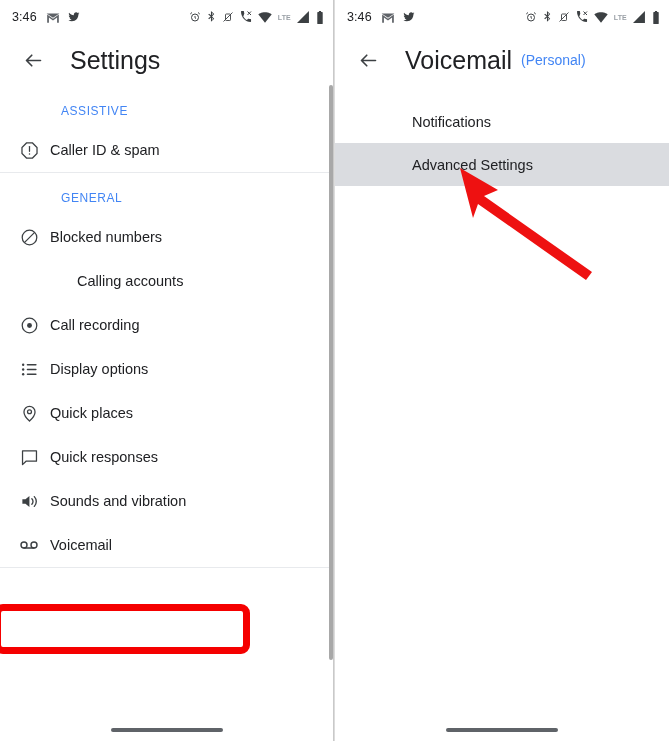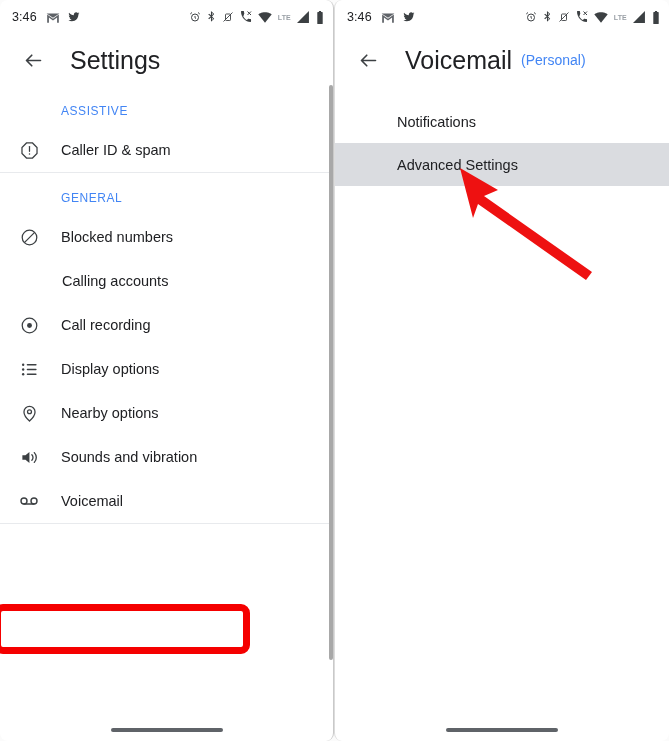--- a/index.html
+++ b/index.html
@@ -15,21 +15,20 @@
     display: flex;
     background: #fbfbfb;
   }
 
   
   .panel {
     position: relative;
     height: 741px;
     background: #ffffff;
     overflow: hidden;
-    border-radius: 8px;
   }
   .panel-left  { width: 334px; border-right: 1px solid #c9c9c9; }
   .panel-right { width: 335px; border-left: 1px solid #dcdcdc; }
 
   
   .statusbar {
     height: 34px;
     display: flex;
     align-items: center;
     padding: 0 9px 0 12px;
@@ -99,25 +98,25 @@
   }
   .row-icon {
     width: 26px; height: 26px;
     display: flex; align-items: center; justify-content: center;
     flex: 0 0 auto;
     color: #3c4043;
   }
   .row-label {
     font-size: 14.5px;
     color: #202124;
-    margin-left: 19px;
+    margin-left: 8px;
     white-space: nowrap;
   }
   .row.selected { background: #dadce0; }
-  .row.plain { padding-left: 17px; }
+  .row.plain { padding-left: 32px; }
   .row.plain .row-label { margin-left: 45px; }
 
   
   .panel-right .row { height: 43px; }
 
   
   .scrollbar-track {
     position: absolute;
     right: 0px;
     top: 34px;
@@ -280,23 +279,31 @@
       <span class="row-label">Display options</span>
     </div>
 
     <div class="row">
       <span class="row-icon">
         <svg width="19" height="19" viewBox="0 0 24 24" fill="none" stroke="#3c4043" stroke-width="1.6">
             <path d="M12 21.5s7-6.4 7-11.5a7 7 0 10-14 0c0 5.1 7 11.5 7 11.5z"></path>
             <circle cx="12" cy="9.8" r="2.5"></circle>
           </svg>
       </span>
-      <span class="row-label">Nearby options</span>
-    </div>
-
+      <span class="row-label">Quick places</span>
+    </div>
+
+    <div class="row">
+      <span class="row-icon">
+        <svg width="19" height="19" viewBox="0 0 24 24" fill="none" stroke="#3c4043" stroke-width="1.6" stroke-linejoin="round">
+            <path d="M3.2 3.5h17.6v13.2H7.6L3.2 21V3.5z"></path>
+          </svg>
+      </span>
+      <span class="row-label">Quick responses</span>
+    </div>
 
     <div class="row">
       <span class="row-icon">
         <svg width="19" height="19" viewBox="0 0 24 24" fill="#3c4043">
             <path d="M3 9.2v5.6h3.9l5 4.3V4.9l-5 4.3H3z"></path>
             <path d="M15 8.6a4.8 4.8 0 010 6.8M18.1 5.8a9 9 0 010 12.4" fill="none" stroke="#3c4043" stroke-width="1.7" stroke-linecap="round"></path>
           </svg>
       </span>
       <span class="row-label">Sounds and vibration</span>
     </div>

